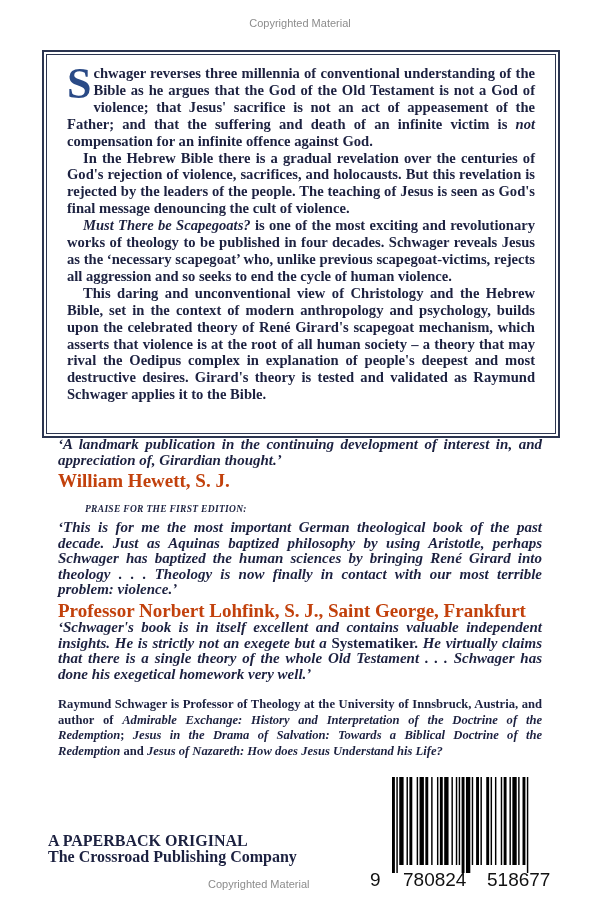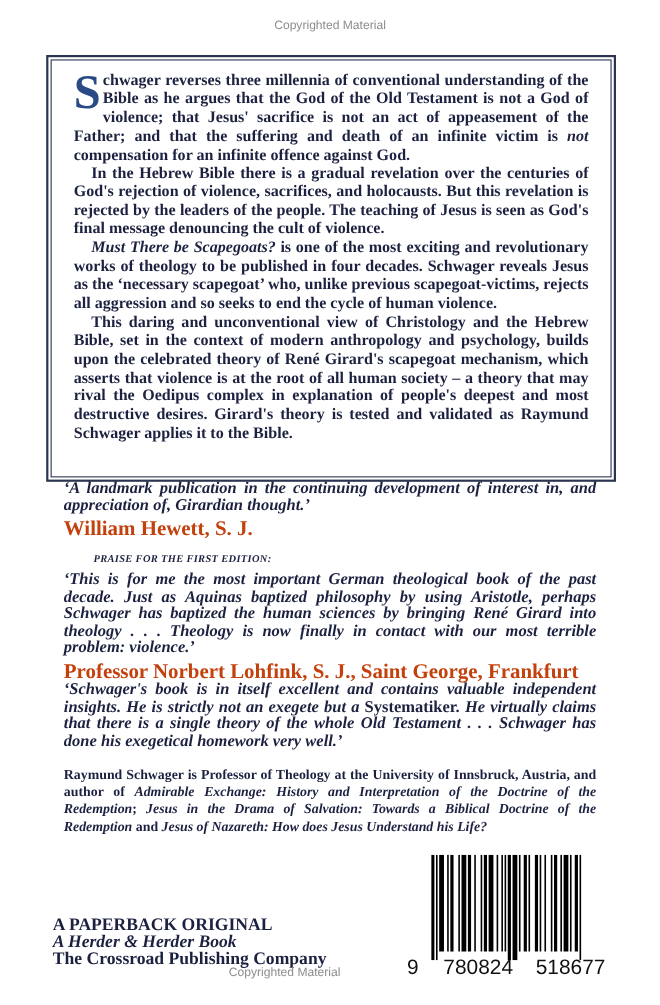--- a/index.html
+++ b/index.html
@@ -63,21 +63,20 @@
 <div class="praise" style="top:620px;">
   <p class="quote"><span>‘Schwager's book is in itself excellent and contains valuable independent insights. He is strictly not an exegete but a </span><span style="font-style:normal">Systematiker.</span><span> He virtually claims that there is a single theory of the whole Old Testament . . . Schwager has done his exegetical homework very well.’</span></p>
 </div>
 
 <div class="praise" style="top:664px;margin-top:33px;">
   <p class="bio"><span>Raymund Schwager is Professor of Theology at the University of Innsbruck, Austria, and author of </span><i>Admirable Exchange: History and Interpretation of the Doctrine of the Redemption</i><span>; </span><i>Jesus in the Drama of Salvation: Towards a Biblical Doctrine of the Redemption</i><span> and </span><i>Jesus of Nazareth: How does Jesus Understand his Life?</i></p>
 </div>
 
 <div class="imprint">
   <div>A PAPERBACK ORIGINAL</div>
-  <div style="font-style:italic">A Herder &amp; Herder Book</div>
   <div>The Crossroad Publishing Company</div>
 </div>
 
 <div class="watermark wm-bottom">Copyrighted Material</div>
 
 <svg class="barcode" viewBox="0 0 172 96" id="barcode-svg">
     <rect x="0.00" y="0" width="2.90" height="96" fill="#000"></rect>
     <rect x="4.35" y="0" width="1.45" height="96" fill="#000"></rect>
     <rect x="7.25" y="0" width="4.35" height="88" fill="#000"></rect>
     <rect x="14.50" y="0" width="1.45" height="88" fill="#000"></rect>

